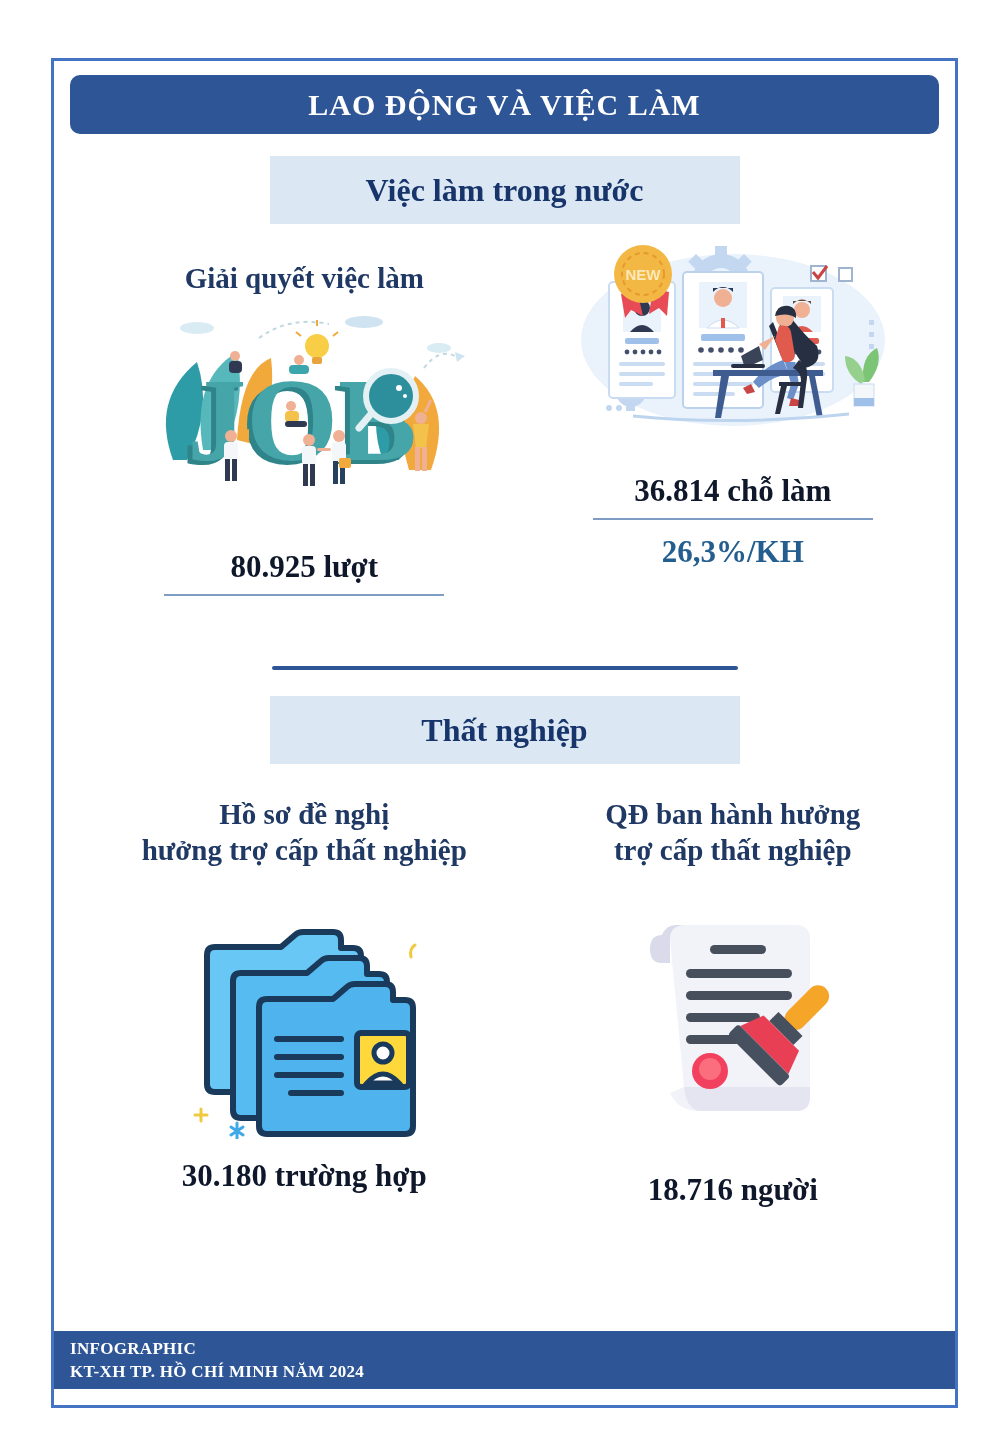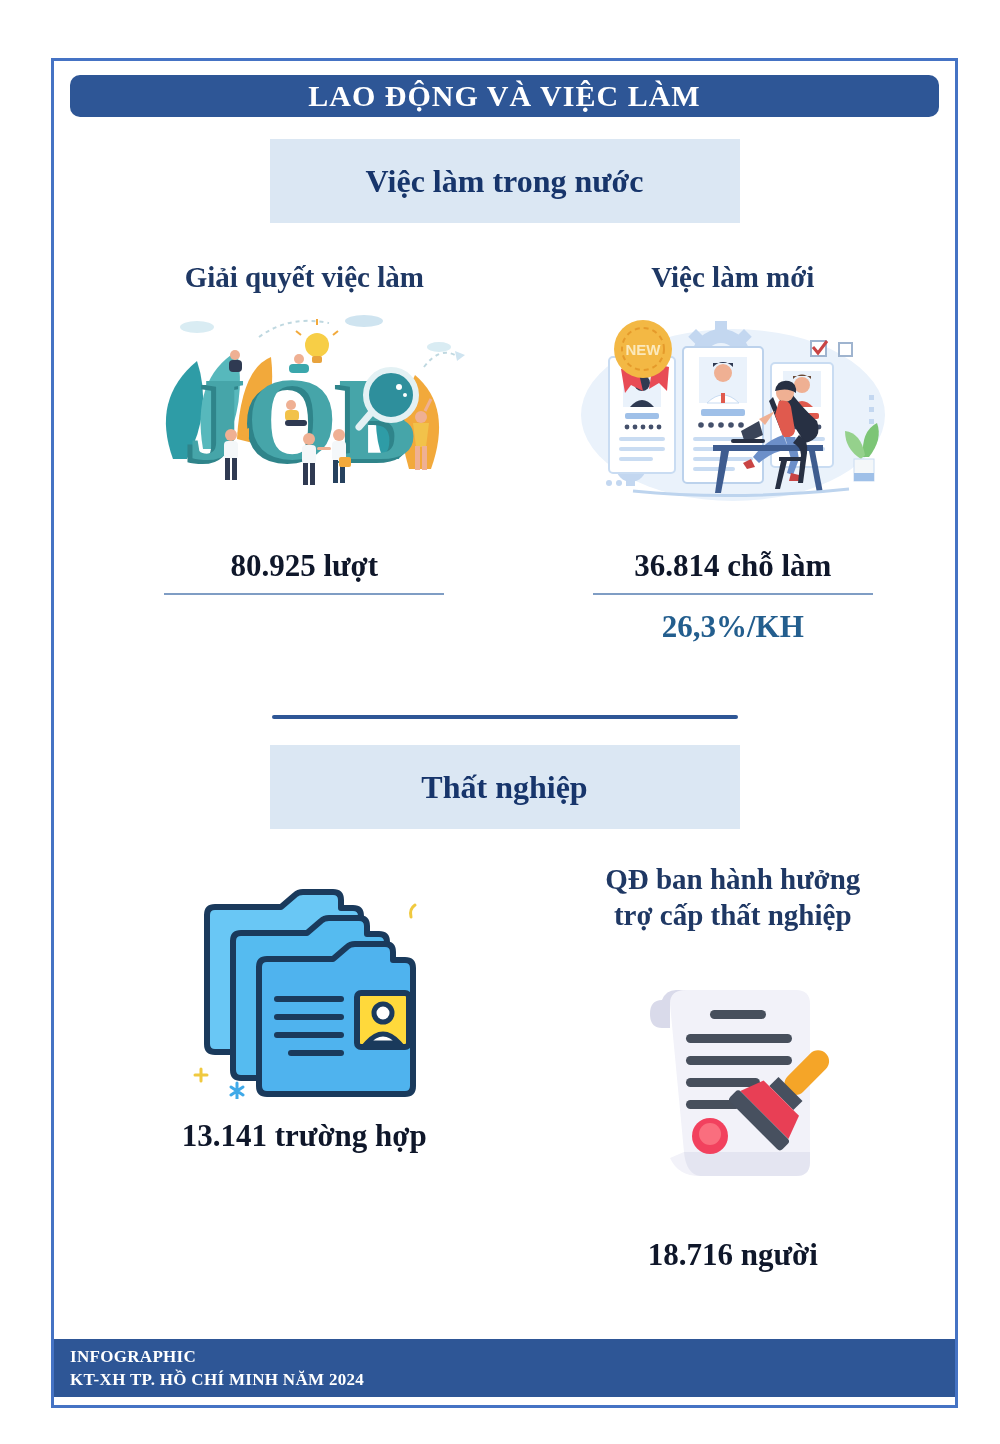--- a/index.html
+++ b/index.html
@@ -2,28 +2,28 @@
 <html><head>
 <meta charset="utf-8">
 <style>
   * { margin: 0; padding: 0; box-sizing: border-box; }
   html, body { width: 1000px; height: 1444px; background: #ffffff; font-family: "Liberation Serif", serif; }
   .page-frame {
     position: absolute; left: 51px; top: 58px; width: 907px; height: 1350px;
     border: 3px solid #4573C4; background: #ffffff; overflow: hidden;
   }
   .header-bar {
-    margin: 14px 16px 0 16px; height: 42px; border-radius: 10px;
+    margin: 14px 16px 0 16px; height: 59px; border-radius: 10px;
     background: #2E5696; display: flex; align-items: center; justify-content: center;
   }
   .header-bar span {
     color: #ffffff; font-size: 30px; font-weight: bold; letter-spacing: 1px;
   }
   .band {
-    width: 470px; height: 84px; margin: 22px auto 0 auto; background: #DBE7F3;
+    width: 470px; height: 68px; margin: 22px auto 0 auto; background: #DBE7F3;
     display: flex; align-items: center; justify-content: center;
   }
   .band span { color: #17356B; font-size: 32px; font-weight: bold; }
   .band.band-2 { margin-top: 26px; }
   .columns {
     display: flex; padding: 0 8px 0 36px;
   }
   .col { flex: 1 1 50%; display: flex; flex-direction: column; align-items: center; }
   .col-heading {
     margin-top: 36px; min-height: 40px; text-align: center;
@@ -36,21 +36,21 @@
   .stat-block { margin-top: 46px; text-align: center; }
   .stat-value { color: #0f172a; font-size: 31px; font-weight: bold; line-height: 1.1; }
   .stat-underline { height: 0; border-bottom: 2px solid #7F9DC4; width: 280px; margin: 10px auto 0 auto; }
   .stat-sub { margin-top: 14px; color: #235E8E; font-size: 31px; font-weight: bold; }
   .stat-block.solo { margin-top: 20px; }
   .stat-block.solo.lower { margin-top: 34px; text-align: right; }
   .section-divider {
     width: 466px; height: 4px; background: #2E5696; margin: 70px auto 0 auto; border-radius: 2px;
   }
   .footer-bar {
-    position: absolute; left: 0; right: 0; bottom: 8px; height: 58px; background: #2E5696;
+    position: absolute; left: 0; right: 0; bottom: 16px; height: 58px; background: #2E5696;
     color: #ffffff; padding: 7px 0 0 16px;
   }
   .footer-bar div { font-size: 17px; font-weight: bold; line-height: 1.35; letter-spacing: 0.3px; }
 </style>
 </head>
 <body>
 
 <div class="page-frame">
 
   <div class="header-bar">
@@ -135,21 +135,20 @@
           </g>
         </svg>
       </div>
       <div class="stat-block">
         <div class="stat-value">80.925 lượt</div>
         <div class="stat-underline"></div>
       </div>
     </div>
 
     <div class="col">
-      <div class="col-heading">Việc làm mới</div>
       <div class="illus-box">
 
         <svg width="320" height="196" viewBox="0 0 320 196">
           <ellipse cx="160" cy="108" rx="152" ry="86" fill="#EAF2FB"></ellipse>
 
           <g fill="#C3D7F0">
             <circle cx="148" cy="52" r="30"></circle>
             <rect x="142" y="14" width="12" height="12"></rect>
               <rect x="142" y="78" width="12" height="12"></rect>
             <rect x="110" y="46" width="12" height="12"></rect>
@@ -294,20 +293,22 @@
   </div>
 
   <div class="section-divider"></div>
 
   <div class="band band-2">
     <span>Thất nghiệp</span>
   </div>
 
   <div class="columns sec-2">
     <div class="col">
+      <div class="col-heading">Hồ sơ đề nghị
+hưởng trợ cấp thất nghiệp</div>
       <div class="illus-box tall">
 
         <svg width="250" height="236" viewBox="0 0 250 236">
           <g stroke="#1A3A5C" stroke-width="6" stroke-linejoin="round">
             <path d="M28,52 q0,-8 8,-8 h66 l14,-12 q3,-3 8,-3 h30 q8,0 8,8 v8 h12 q8,0 8,8 v128 q0,8 -8,8 h-138 q-8,0 -8,-8 z" fill="#69C7F5"></path>
             <path d="M54,78 q0,-8 8,-8 h66 l14,-12 q3,-3 8,-3 h30 q8,0 8,8 v8 h12 q8,0 8,8 v128 q0,8 -8,8 h-138 q-8,0 -8,-8 z" fill="#55BBF0"></path>
             <path d="M80,104 q0,-8 8,-8 h66 l14,-12 q3,-3 8,-3 h30 q8,0 8,8 v8 h12 q8,0 8,8 v118 q0,8 -8,8 h-138 q-8,0 -8,-8 z" fill="#4FB3EE"></path>
           </g>
           <g stroke="#1A3A5C" stroke-width="6" stroke-linecap="round">
             <line x1="98" y1="136" x2="162" y2="136"></line>
@@ -317,21 +318,21 @@
           </g>
           <rect x="178" y="130" width="52" height="54" rx="4" fill="#FFD93B" stroke="#1A3A5C" stroke-width="6"></rect>
           <circle cx="204" cy="150" r="9" fill="#ffffff" stroke="#1A3A5C" stroke-width="5"></circle>
           <path d="M188,180 q16,-18 32,0 z" fill="#ffffff" stroke="#1A3A5C" stroke-width="5"></path>
           <path d="M16,212 h12 M22,206 v12" stroke="#F0C93F" stroke-width="3" stroke-linecap="round"></path>
           <path d="M52,224 l12,8 M64,224 l-12,8 M58,220 v16" stroke="#3FA9E8" stroke-width="3" stroke-linecap="round"></path>
           <path d="M236,42 q-6,4 -4,12" stroke="#F0C93F" stroke-width="3" fill="none" stroke-linecap="round"></path>
         </svg>
       </div>
       <div class="stat-block solo">
-        <div class="stat-value">13.141 trường hợp</div>
+        <div class="stat-value">30.180 trường hợp</div>
       </div>
     </div>
 
     <div class="col">
       <div class="col-heading">QĐ ban hành hưởng
 trợ cấp thất nghiệp</div>
       <div class="illus-box tall">
 
         <svg width="250" height="236" viewBox="0 0 250 236">
           <path d="M62,36 q0,-14 16,-14 h110 q14,0 14,14 v158 q0,14 -14,14 h-96 q-22,0 -30,-18 l14,-6 z" fill="#F2F2F9"></path>

